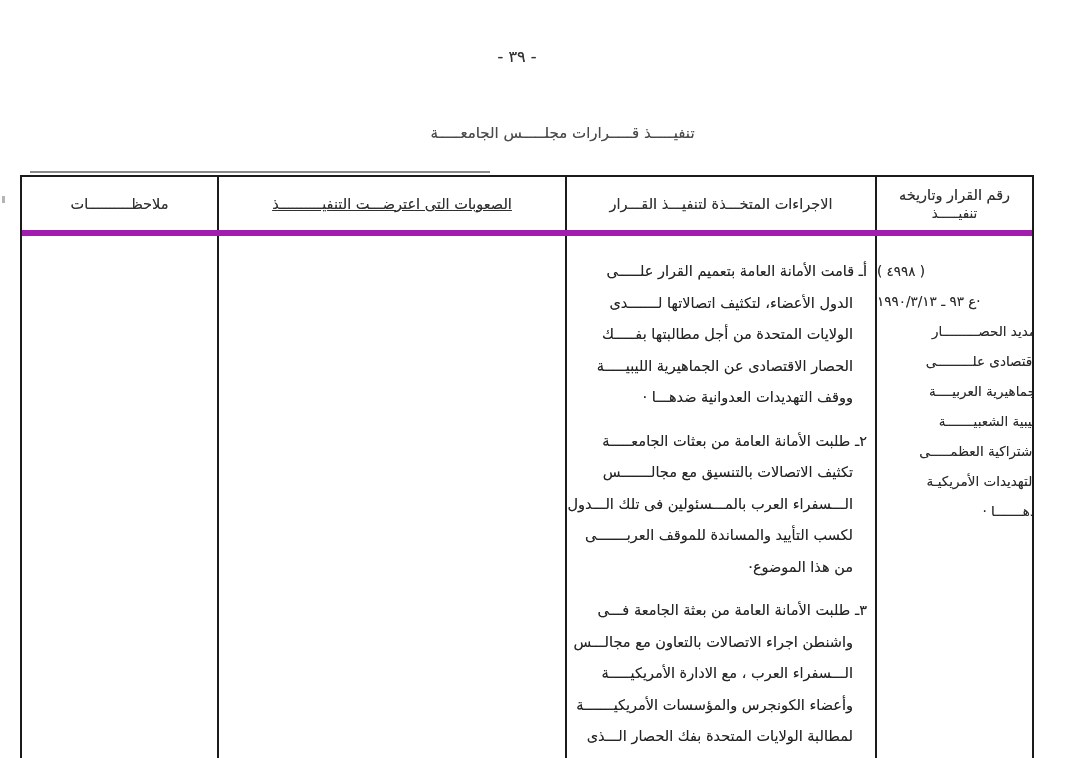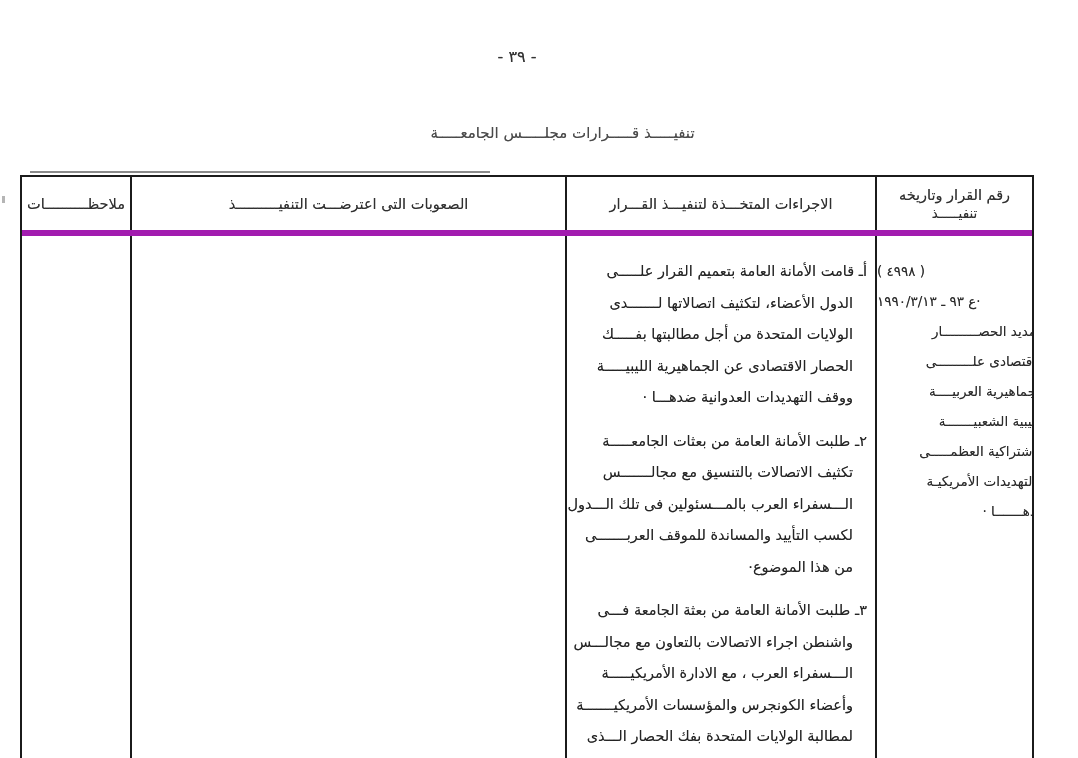--- a/index.html
+++ b/index.html
@@ -31,21 +31,21 @@
     border:2px solid #1b1b1b;border-bottom:none;
     display:flex;flex-direction:column;
     direction:rtl;
   }
   .thead{display:flex;flex:0 0 53px;border-bottom:6px solid #a21caf;}
   .tbody{display:flex;flex:1 1 auto;}
   .cell{box-sizing:border-box;height:100%;}
   .bl{border-left:2px solid #1b1b1b;}
   .c-decision{width:157px;}
   .c-actions{width:310px;}
-  .c-difficulties{width:435px;}
+  .c-difficulties{width:348px;text-decoration:underline;}
   .c-notes{flex:1 1 auto;}
   .hcell{
     display:flex;flex-direction:column;justify-content:center;align-items:center;
     font-size:14.5px;color:#303030;text-align:center;
     text-shadow:0 0 .5px #888;white-space:nowrap;overflow:hidden;
   }
   .hcell .h2{font-size:13.5px;margin-top:2px;}
   
   .b-decision{
     padding-top:20px;font-size:13.5px;line-height:30px;

